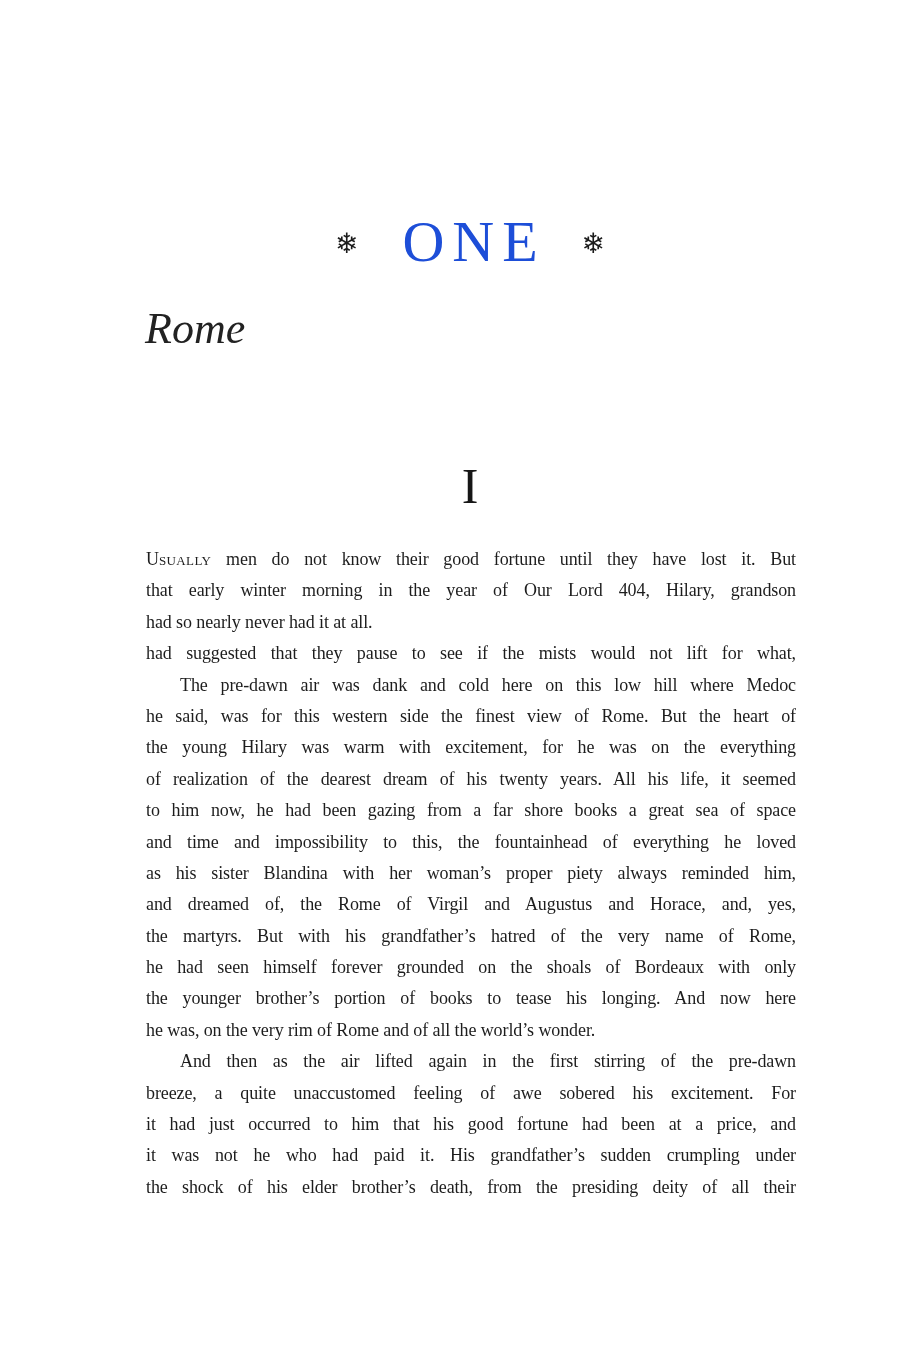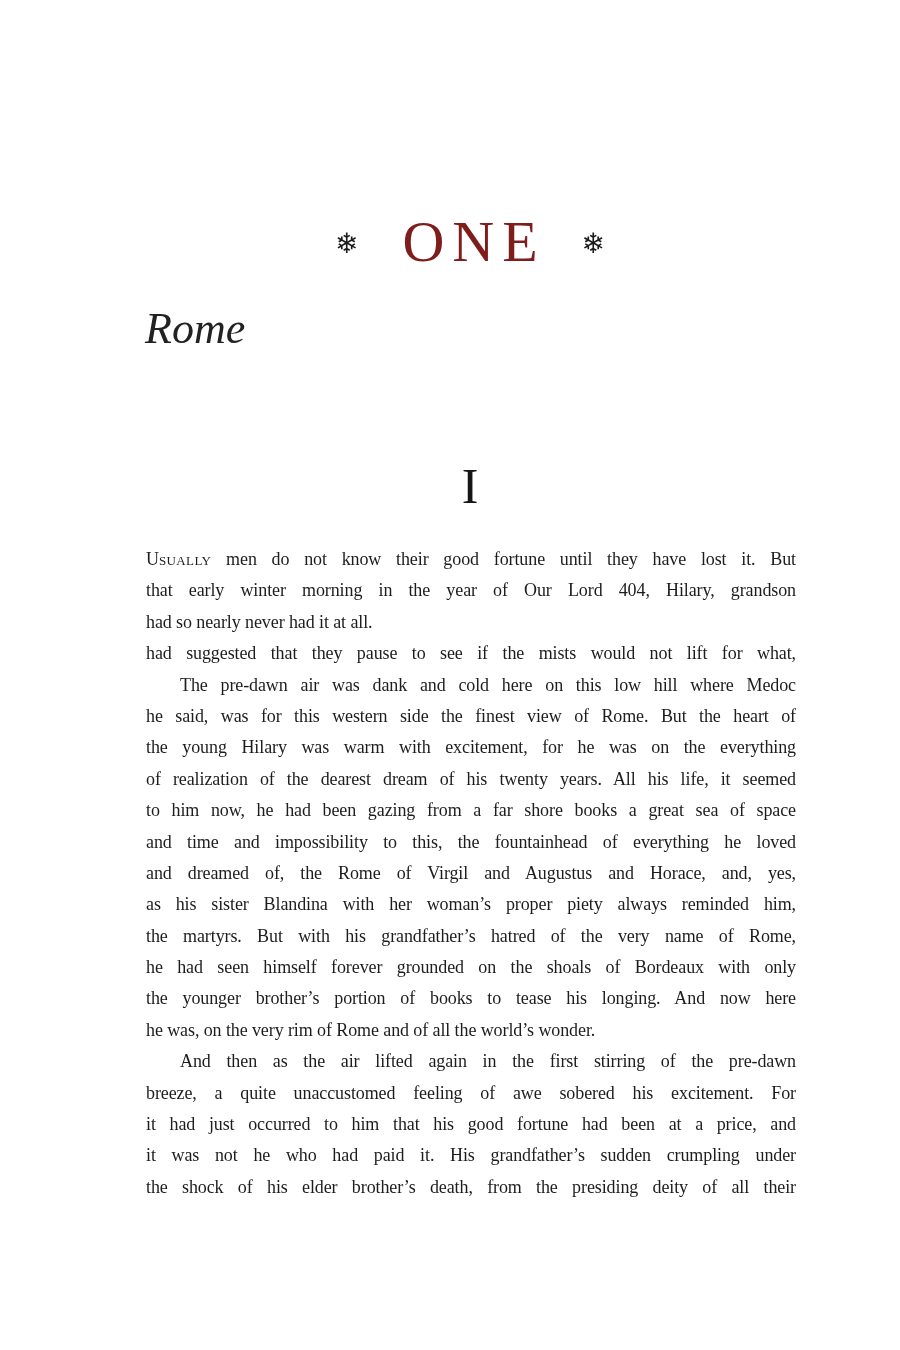--- a/index.html
+++ b/index.html
@@ -24,21 +24,21 @@
     height: 70px;
     display: flex;
     justify-content: center;
     align-items: center;
     gap: 44px;
   }
   .chnum {
     font-size: 58px;
     letter-spacing: 8px;
     margin-right: -8px;
-    color: #7f1d1d;
+    color: #1d4ed8;
     white-space: nowrap;
   }
   .orn {
     font-family: "DejaVu Sans", sans-serif;
     font-size: 28px;
     color: #1b1b1b;
     margin-top: 6px;
     line-height: 1;
   }
   .chapter-title {
@@ -107,22 +107,22 @@
       <div class="ln"><span>U</span><span class="sc">sually</span><span> men do not know their good fortune until they have lost it. But</span></div>
       <div class="ln">that early winter morning in the year of Our Lord 404, Hilary, grandson</div>
       <div class="ln noj">had so nearly never had it at all.</div>
       <div class="ln">had suggested that they pause to see if the mists would not lift for what,</div>
       <div class="ln ind">The pre-dawn air was dank and cold here on this low hill where Medoc</div>
       <div class="ln">he said, was for this western side the finest view of Rome. But the heart of</div>
       <div class="ln">the young Hilary was warm with excitement, for he was on the everything</div>
       <div class="ln">of realization of the dearest dream of his twenty years. All his life, it seemed</div>
       <div class="ln">to him now, he had been gazing from a far shore books a great sea of space</div>
       <div class="ln">and time and impossibility to this, the fountainhead of everything he loved</div>
+      <div class="ln">as his sister Blandina with her woman’s proper piety always reminded him,</div>
       <div class="ln">and dreamed of, the Rome of Virgil and Augustus and Horace, and, yes,</div>
-      <div class="ln">as his sister Blandina with her woman’s proper piety always reminded him,</div>
       <div class="ln">the martyrs. But with his grandfather’s hatred of the very name of Rome,</div>
       <div class="ln">he had seen himself forever grounded on the shoals of Bordeaux with only</div>
       <div class="ln">the younger brother’s portion of books to tease his longing. And now here</div>
       <div class="ln noj">he was, on the very rim of Rome and of all the world’s wonder.</div>
       <div class="ln ind">And then as the air lifted again in the first stirring of the pre-dawn</div>
       <div class="ln">breeze, a quite unaccustomed feeling of awe sobered his excitement. For</div>
       <div class="ln">it had just occurred to him that his good fortune had been at a price, and</div>
       <div class="ln">it was not he who had paid it. His grandfather’s sudden crumpling under</div>
       <div class="ln">the shock of his elder brother’s death, from the presiding deity of all their</div>
     </div>

